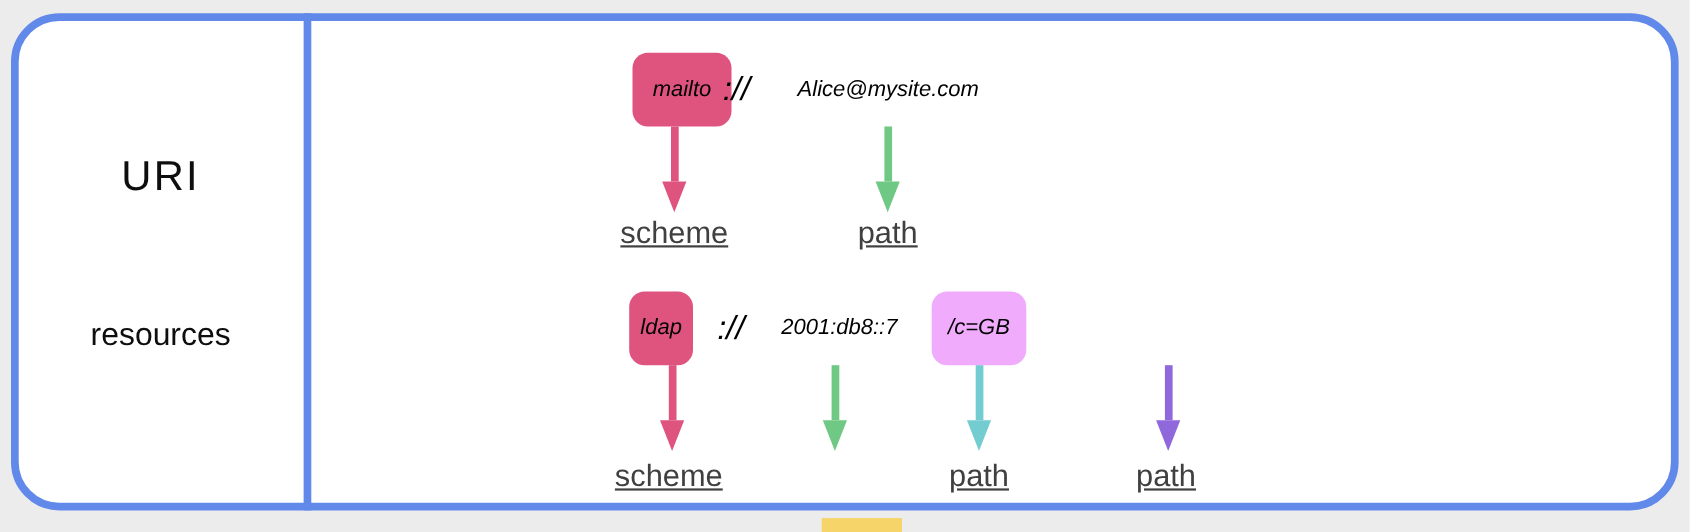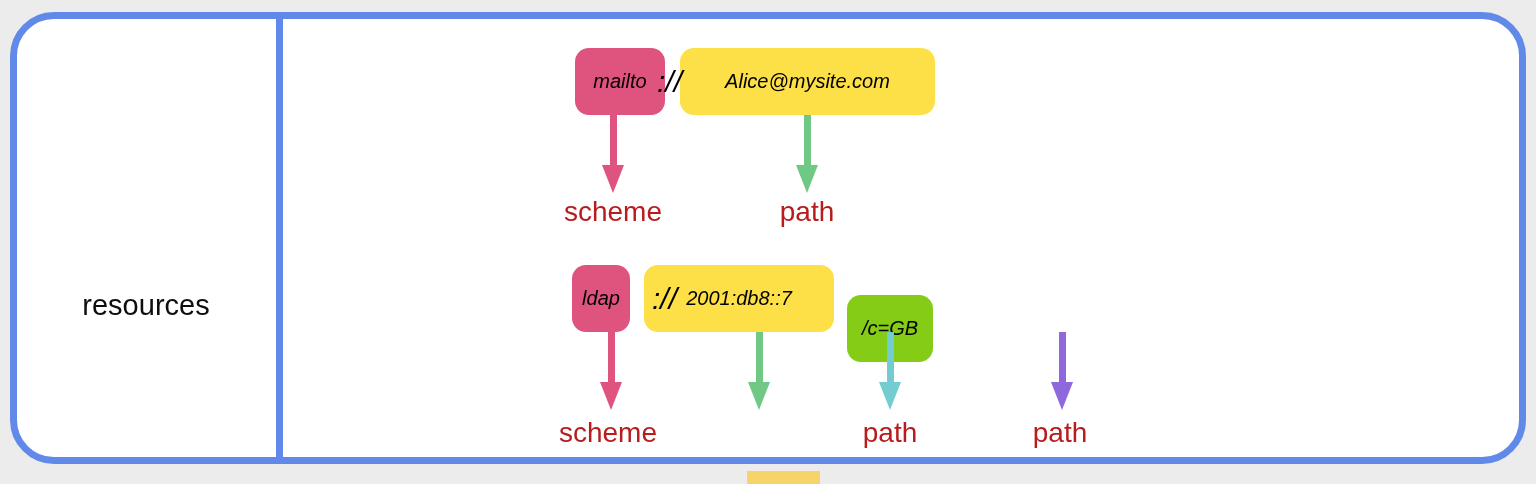--- a/index.html
+++ b/index.html
@@ -47,32 +47,32 @@
     font-style:italic;font-size:20px;color:#000;
     white-space:nowrap;
   }
   .sep{
     position:absolute;height:67px;
     display:flex;align-items:center;
     font-style:italic;font-size:30px;color:#000;
     z-index:2;white-space:nowrap;
   }
   .bg-pink{background:#DF537F;}
-  .bg-green{background:#fde047;}
-  .bg-cyan{background:#84cc16;margin-top:30px;}
+  .bg-green{background:#ffffff;}
+  .bg-cyan{background:#f0abfc;}
   .bg-purple{background:#8F68DB;}
 
   
   .r1-s1{left:575px;top:48px;width:90px;}
   .r1-sep{left:657px;top:48px;}
   .r1-s2{left:680px;top:48px;width:255px;}
   
   .r2-s1{left:572px;top:265px;width:58px;}
   .r2-sep{left:652px;top:265px;}
-  .r2-s2{left:644px;top:265px;width:190px;}
+  .r2-s2{left:668px;top:265px;width:190px;}
   .r2-s3{left:847px;top:265px;width:86px;}
   .r2-s4{left:940px;top:265px;width:245px;}
 
   
   .arrow{
     position:absolute;width:22px;
     display:flex;flex-direction:column;align-items:center;
   }
   .arrow .stem{width:7px;height:50px;background:currentColor;}
   .arrow .head{
@@ -87,41 +87,42 @@
   .c-purple{color:#8F68DB;}
 
   .a-r1{top:115px;}
   .a-r2{top:332px;}
   .ax-613{left:602px;} .ax-807{left:796px;}
   .ax-611{left:600px;} .ax-759{left:748px;} .ax-890{left:879px;} .ax-1062{left:1051px;}
 
   
   .plabel{
     position:absolute;transform:translateX(-50%);
-    font-size:28px;color:#b91c1c;white-space:nowrap;
+    font-size:28px;color:#404040;white-space:nowrap;text-decoration:underline;
   }
   .l-r1{top:196px;}
   .l-r2{top:417px;}
   .lx-613{left:613px;} .lx-807{left:807px;}
   .lx-611{left:608px;} .lx-759{left:759px;} .lx-890{left:890px;} .lx-1062{left:1060px;}
 
   
   .yellow-frag{
     position:absolute;left:747px;top:471px;
     width:73px;height:13px;background:#F6D469;
   }
 </style>
 </head>
 <body>
 
 <div class="canvas">
 
   <div class="frame"></div>
   <div class="divider"></div>
 
+  <div class="uri-title">URI</div>
   <div class="uri-subtitle">
     <div>resources</div>
   </div>
 
   <div class="seg bg-pink r1-s1">mailto</div>
   <div class="sep r1-sep">://</div>
   <div class="seg bg-green r1-s2">Alice@mysite.com</div>
 
   <div class="arrow c-pink a-r1 ax-613">
     <div class="stem"></div>

